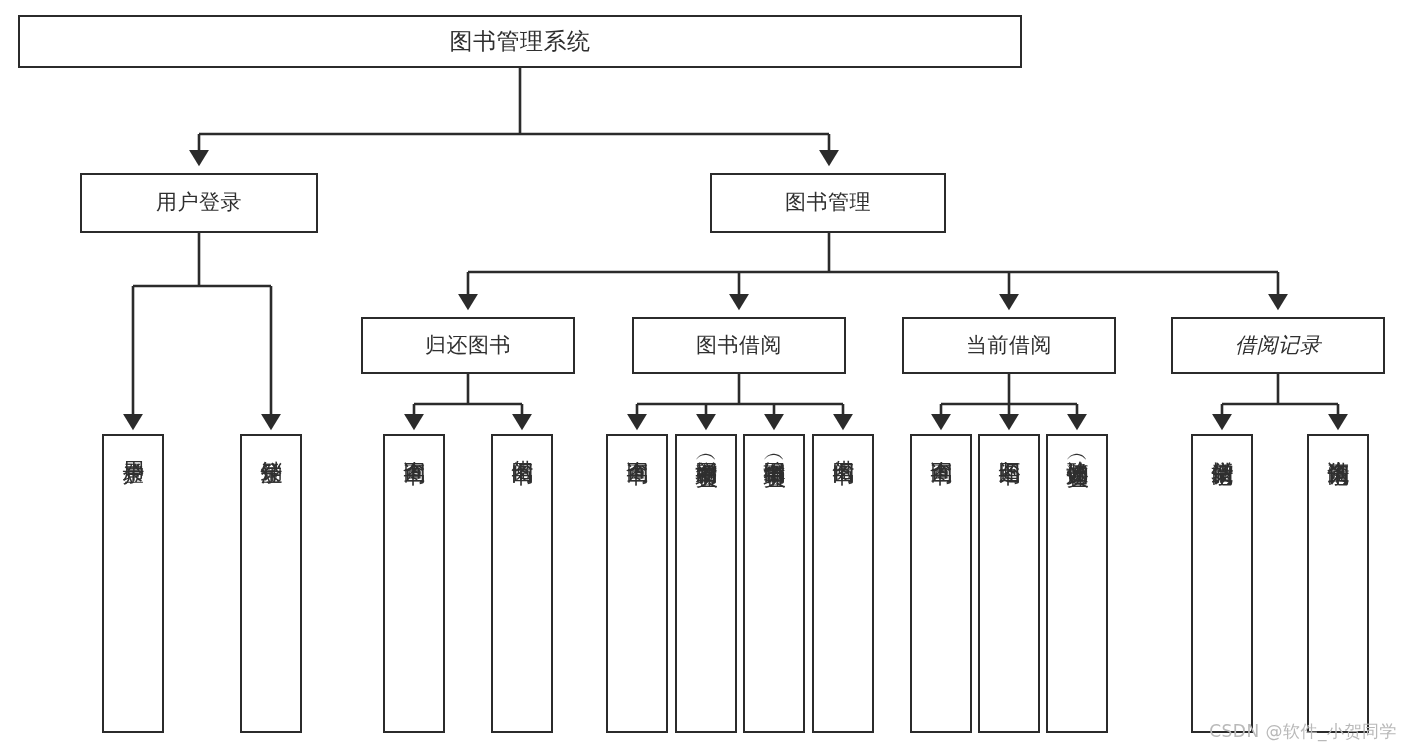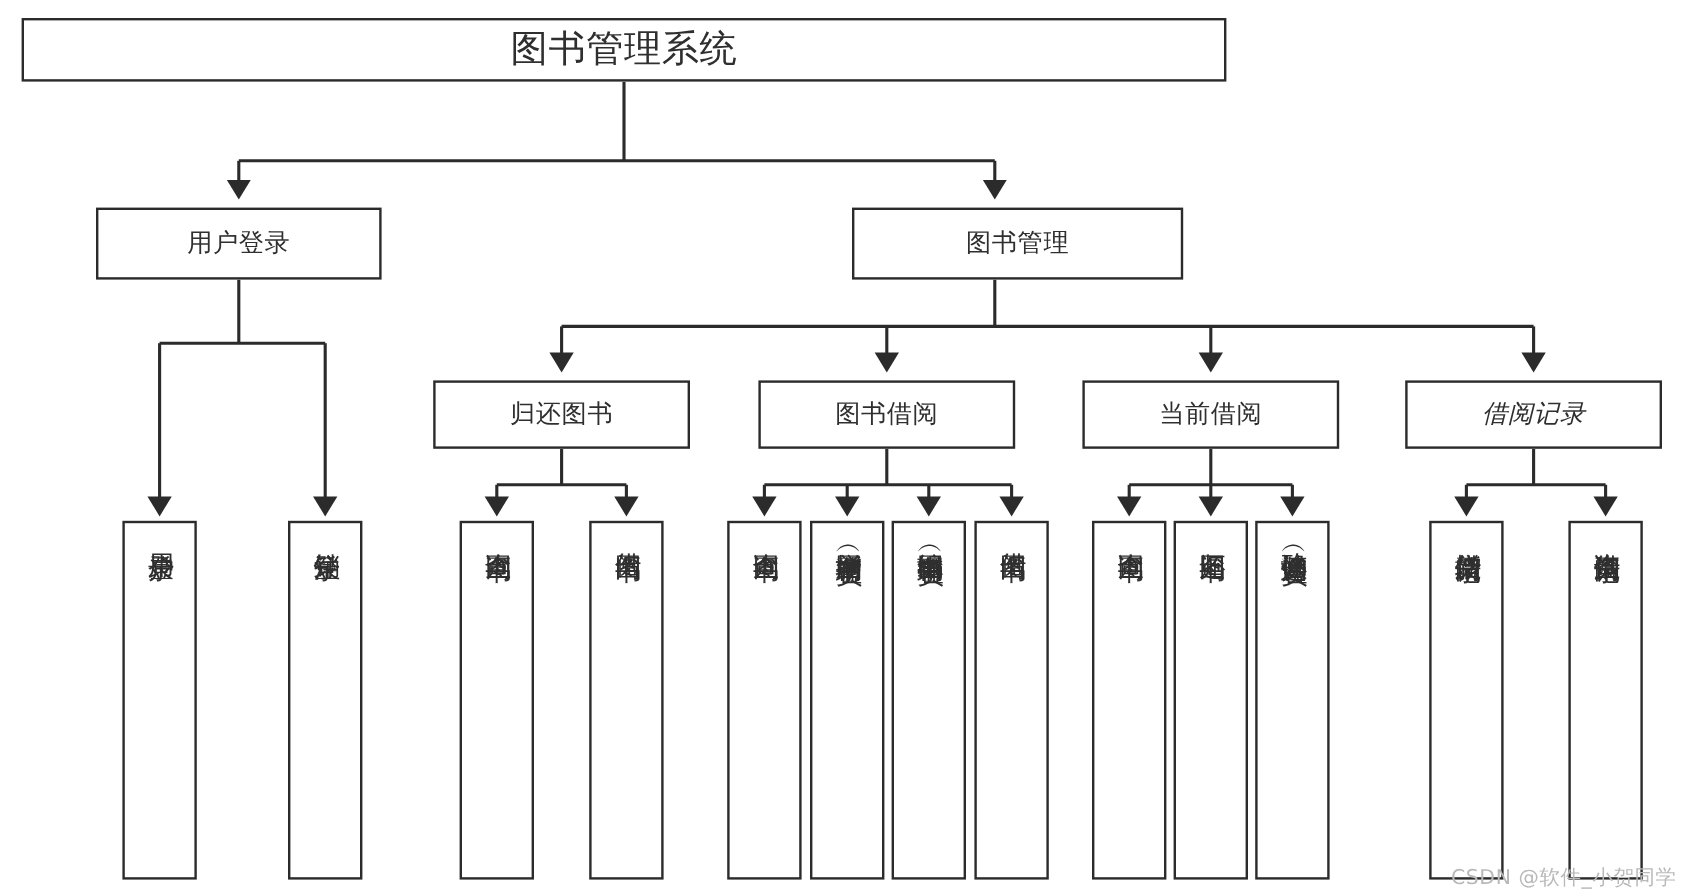--- a/index.html
+++ b/index.html
@@ -38,21 +38,21 @@
     z-index: 2;
   }
   .node-label {
     display: block;
     text-align: center;
     line-height: 1.12;
     letter-spacing: 0.5px;
     white-space: pre;
   }
   .node-root .node-label {
-    font-size: 31px;
+    font-size: 23px;
   }
   .node-branch .node-label {
     font-size: 21px;
   }
   .node-sub .node-label {
     font-size: 21px;
   }
   .node-leaf {
     padding: 7px 0 7px 0;
     align-items: flex-start;
@@ -132,21 +132,21 @@
   </svg>
 
   <div class="node node-root" style="left:18px; top:15px; width:1004px; height:53px;">
     <span class="node-label">图书管理系统</span>
   </div>
 
   <div class="node node-branch" style="left:80px; top:173px; width:238px; height:60px;">
     <span class="node-label">用户登录</span>
   </div>
 
-  <div class="node node-branch" style="left:710px; top:173px; width:276px; height:60px;">
+  <div class="node node-branch" style="left:710px; top:173px; width:236px; height:60px;">
     <span class="node-label">图书管理</span>
   </div>
 
   <div class="node node-sub" style="left:361px; top:317px; width:214px; height:57px;">
     <span class="node-label">归还图书</span>
   </div>
 
   <div class="node node-sub" style="left:902px; top:317px; width:214px; height:57px;">
     <span class="node-label">当前借阅</span>
   </div>

